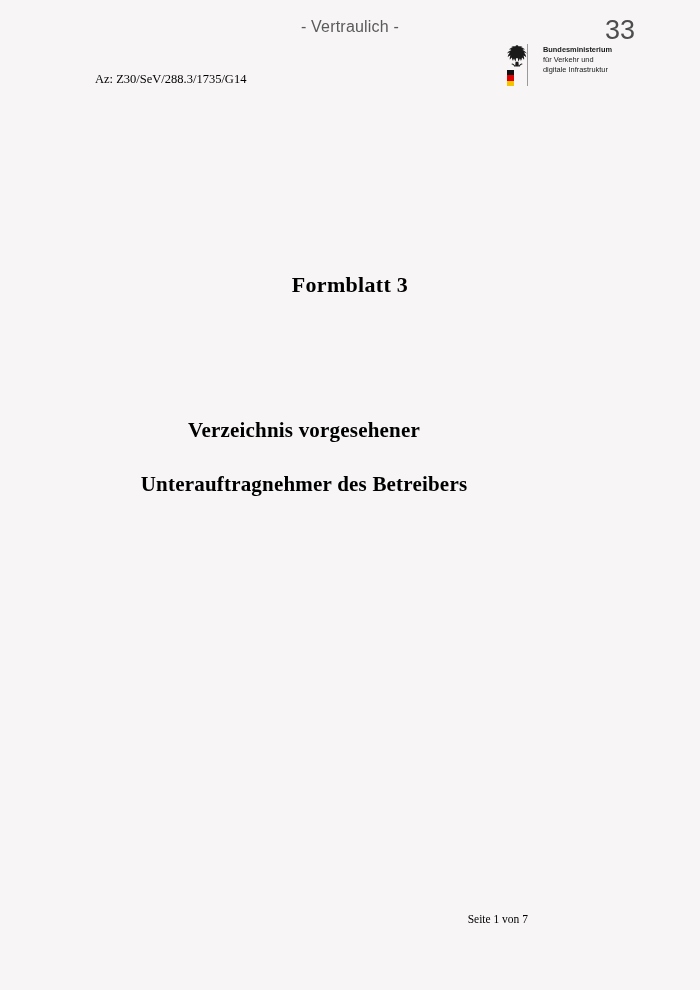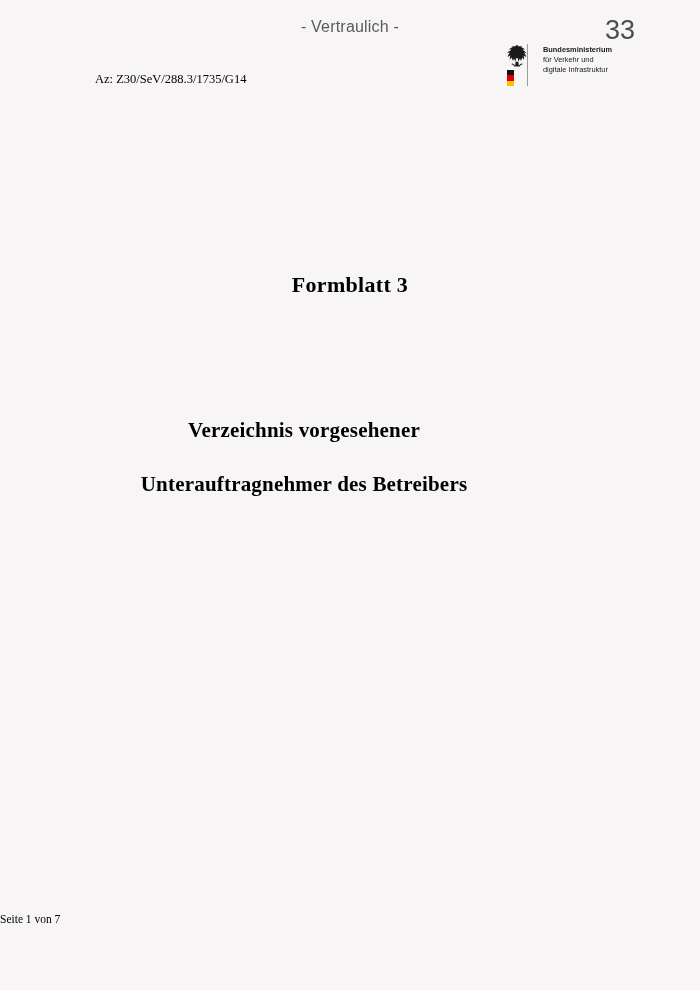--- a/index.html
+++ b/index.html
@@ -138,20 +138,21 @@
     display: block;
     margin-top: 22px;
   }
 
   
   .footer {
     position: absolute;
     top: 913px;
     left: 0;
     width: 568px;
+    text-align: right;
     padding-right: 40px;
     box-sizing: border-box;
     font-size: 11.5px;
     color: #000;
   }
 </style>
 </head>
 <body>
 
 <div class="page">

